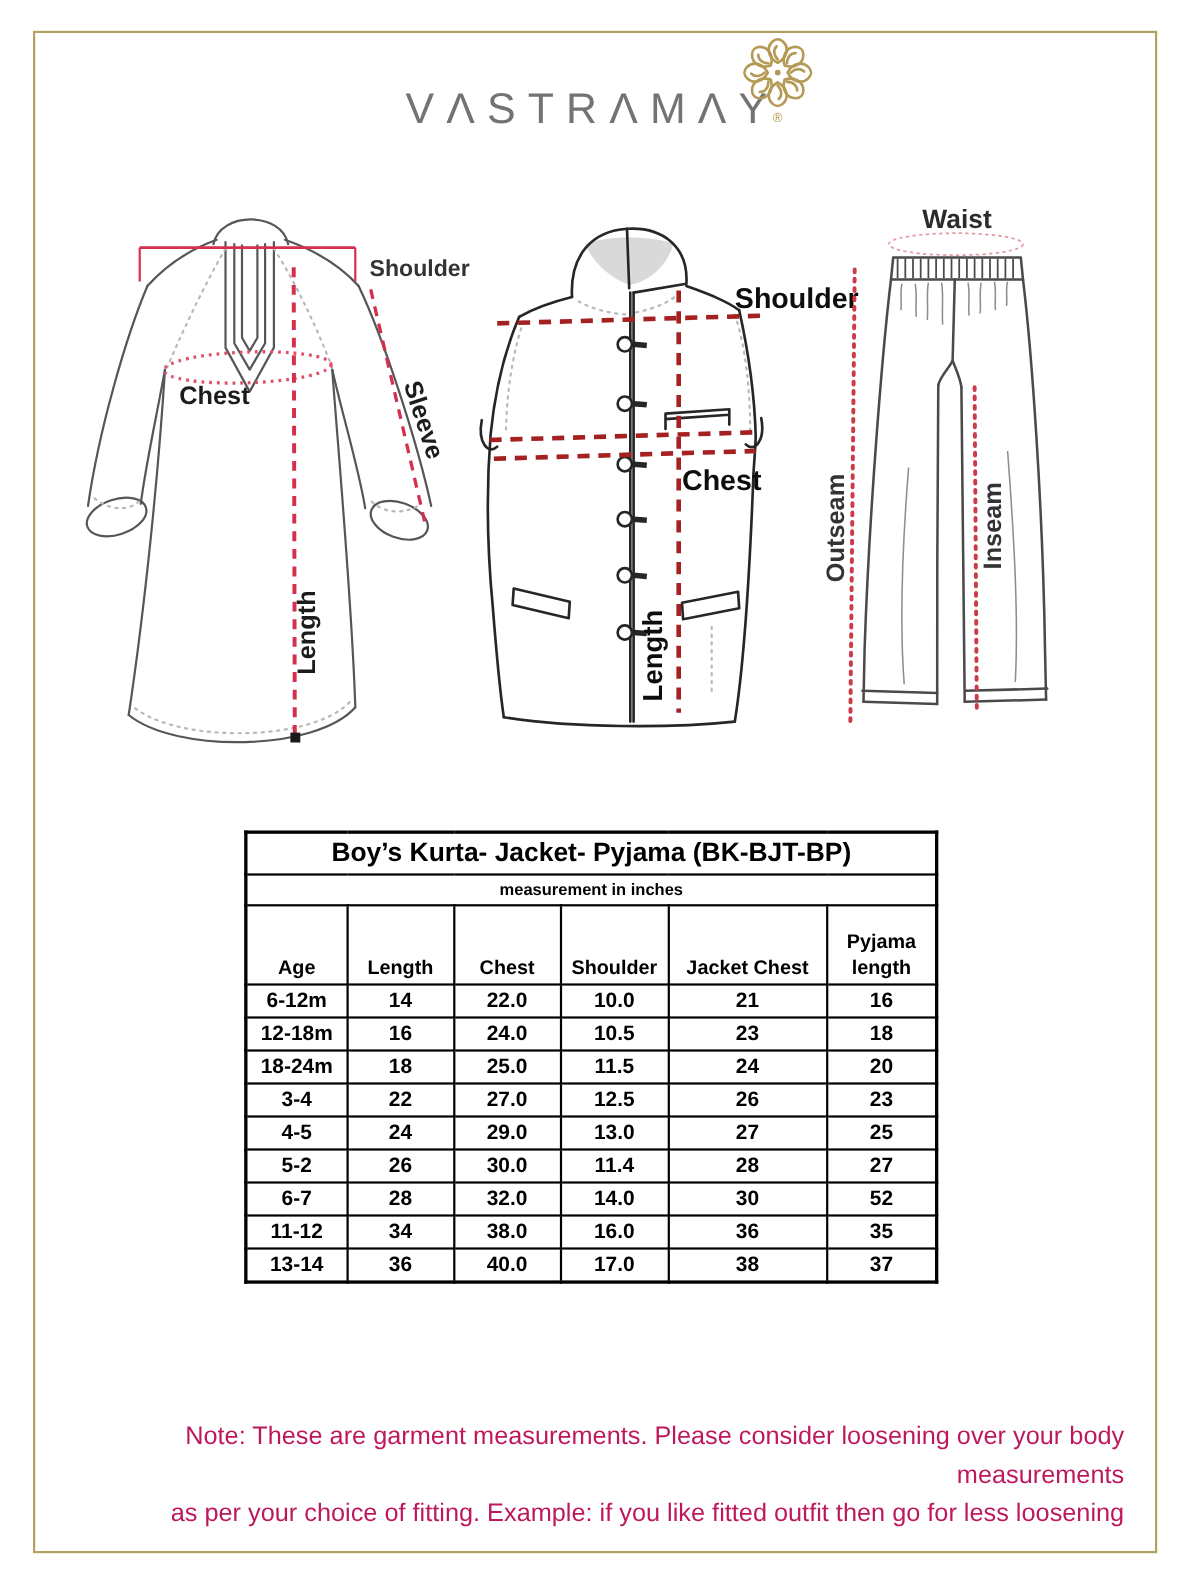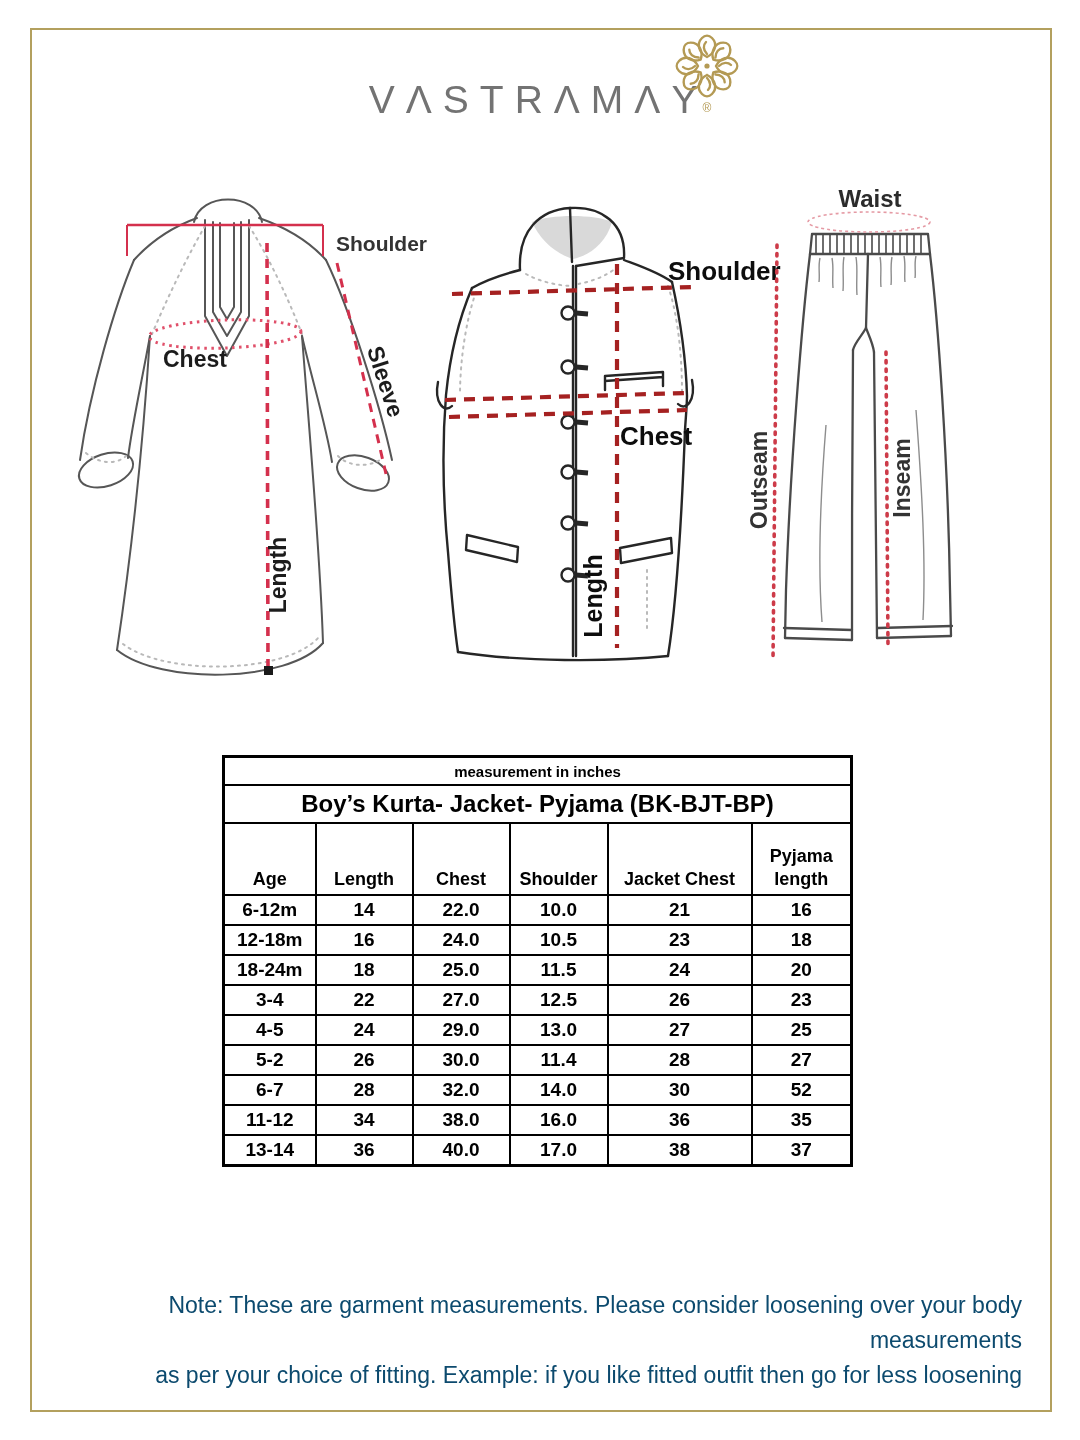--- a/index.html
+++ b/index.html
@@ -29,21 +29,21 @@
   .size-table{position:absolute;left:222px;top:755px;width:628px;
               border-collapse:collapse;table-layout:fixed;color:#000;border:3px solid #000;}
   .size-table th,.size-table td{border:2px solid #000;text-align:center;font-weight:700;padding:0;}
   .title-cell{font-size:24px;height:36px;letter-spacing:0px;}
   .sub-cell{font-size:15px;height:26px;}
   .col-head th{font-size:18px;height:66px;vertical-align:bottom;padding-bottom:4px;line-height:1.25;}
   .size-table tbody td{font-size:19px;height:28px;}
 
   
   .note{position:absolute;top:1288px;left:52px;right:58px;text-align:right;
-        font-size:23px;line-height:35px;color:#0c4a6e;}
+        font-size:23px;line-height:35px;color:#be185d;}
 </style>
 </head>
 <body>
 
 <div class="page">
   <div class="frame"></div>
 
   <div class="logo-wrap">
     <div class="logo">
       <svg class="ornament" viewBox="-36 -36 72 72">
@@ -206,24 +206,24 @@
     <colgroup>
       <col style="width:92px">
         <col style="width:97px">
         <col style="width:97px">
       <col style="width:98px">
         <col style="width:144px">
         <col style="width:100px">
     </colgroup>
     <thead>
       <tr>
-        <th colspan="6" class="sub-cell">measurement in inches</th>
+        <th colspan="6" class="title-cell">Boy’s Kurta- Jacket- Pyjama (BK-BJT-BP)</th>
       </tr>
       <tr>
-        <th colspan="6" class="title-cell">Boy’s Kurta- Jacket- Pyjama (BK-BJT-BP)</th>
+        <th colspan="6" class="sub-cell">measurement in inches</th>
       </tr>
       <tr class="col-head">
         <th>Age</th>
         <th>Length</th>
         <th>Chest</th>
         <th>Shoulder</th>
         <th>Jacket Chest</th>
         <th>Pyjama length</th>
       </tr>
     </thead>

